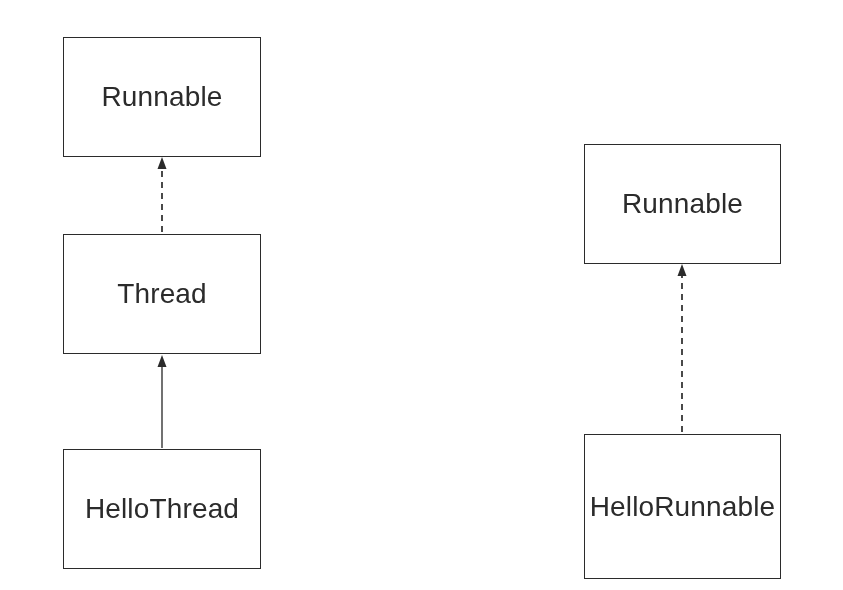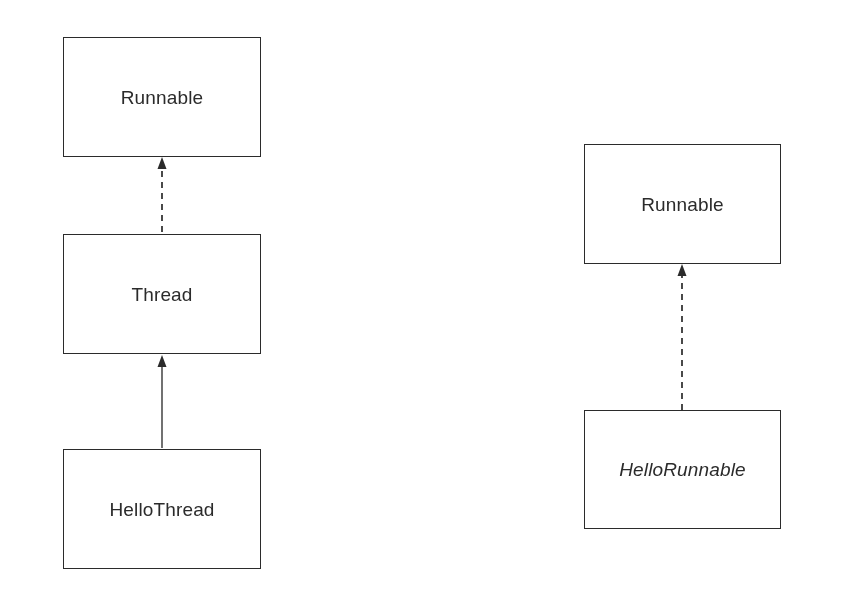--- a/index.html
+++ b/index.html
@@ -29,21 +29,21 @@
     box-sizing: border-box;
     background: #ffffff;
     border: 1.6px solid #2b2b2b;
     display: flex;
     align-items: center;
     justify-content: center;
   }
 
   .uml-box-label {
     font-family: "Liberation Sans", "DejaVu Sans", sans-serif;
-    font-size: 19px;
+    font-size: 28px;
     font-weight: 400;
     color: #2b2b2b;
     letter-spacing: 0.15px;
     white-space: nowrap;
     line-height: 1;
   }
 
   .edge-layer {
     position: absolute;
     left: 0;
@@ -109,17 +109,17 @@
   </div>
 
   <div class="uml-box" style="left:63px; top:449px; width:198px; height:120px;">
     <span class="uml-box-label">HelloThread</span>
   </div>
 
   <div class="uml-box" style="left:584px; top:144px; width:197px; height:120px;">
     <span class="uml-box-label">Runnable</span>
   </div>
 
-  <div class="uml-box" style="left:584px; top:410px; width:197px; height:119px;font-style:italic;">
+  <div class="uml-box" style="left:584px; top:434px; width:197px; height:145px;">
     <span class="uml-box-label">HelloRunnable</span>
   </div>
 
 </div>
 
 </body></html>

